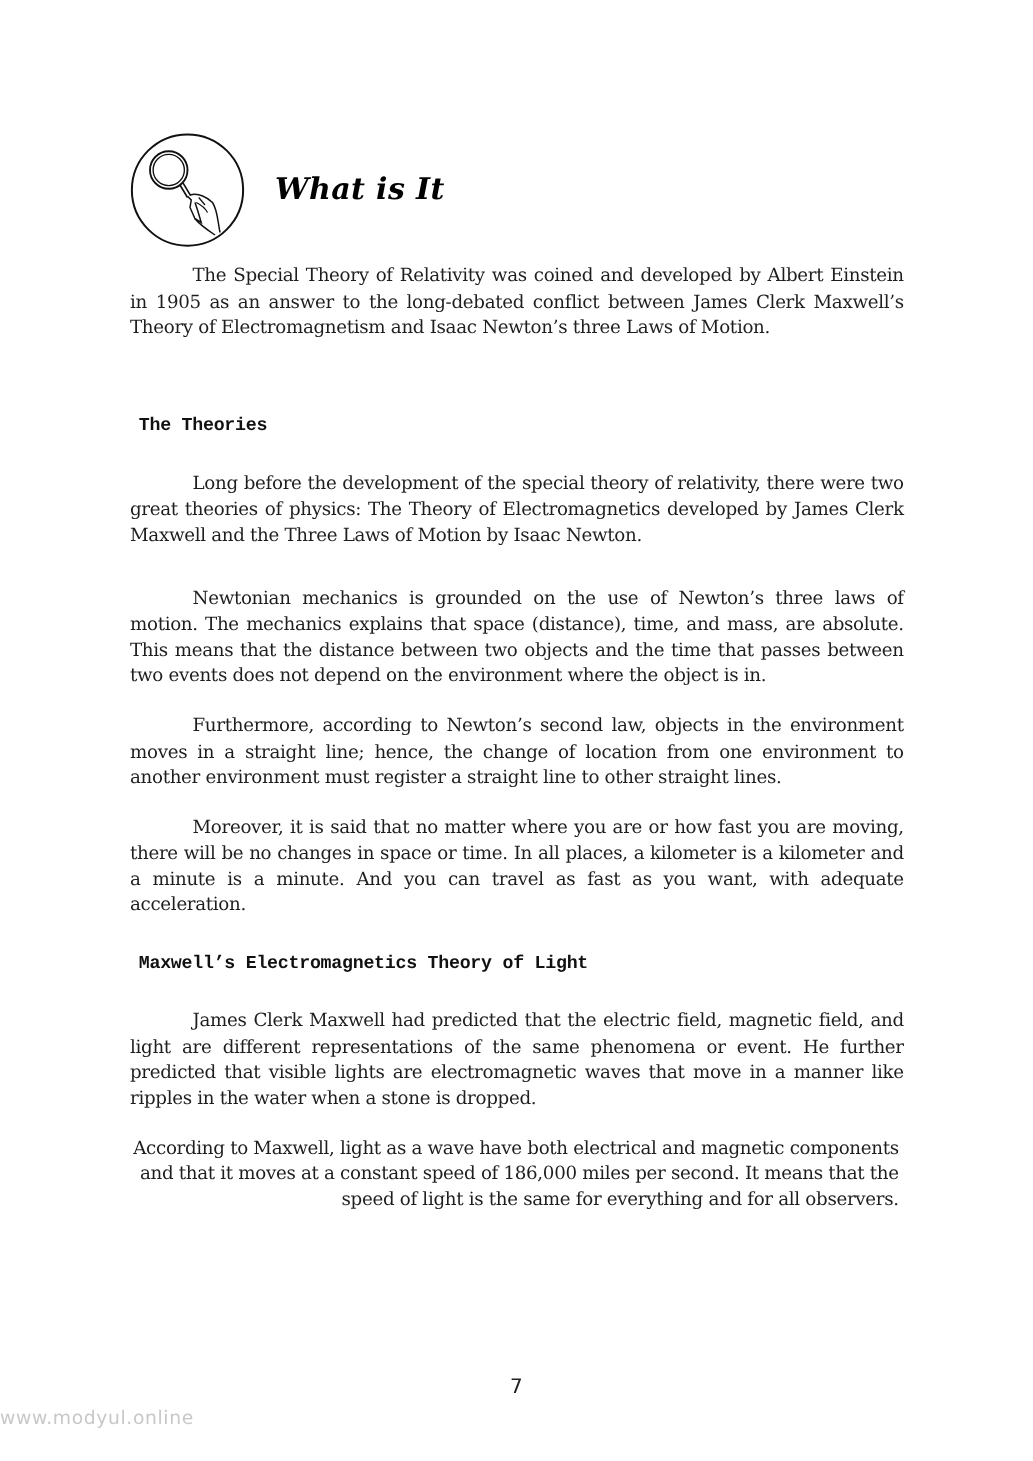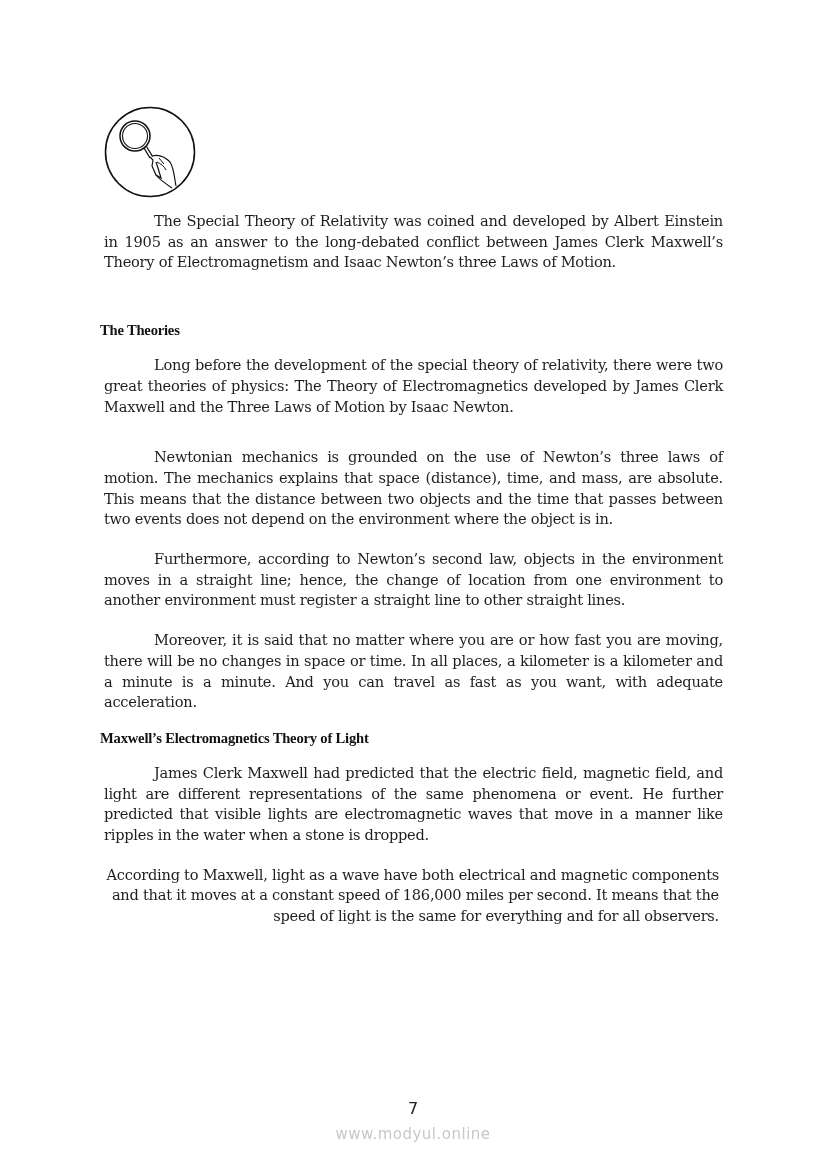--- a/index.html
+++ b/index.html
@@ -18,29 +18,29 @@
     }
     .content { position: absolute; left: 100px; top: 207px; width: 627px; }
     p {
       margin: 4px; font-size: 14.6px; line-height: 20.7px;
       text-align: justify; font-family: "DejaVu Serif", serif;
       letter-spacing: -0.25px; color: #1e1e1e;
     }
     p.indent { text-indent: 50px; }
     p.left { text-align: right; }
     h3 {
-      margin: 0; font-family: Liberation Serif, serif; font-weight: bold;
+      margin: 11px; font-family: Liberation Mono, monospace; font-weight: bold;
       font-size: 14.6px; line-height: 20px; color: #111; letter-spacing: -0.2px;
     }
     .footer-num {
       position: absolute; left: 0; width: 826px; top: 1099px; text-align: center;
       font-family: "DejaVu Sans", sans-serif; font-size: 16px; color: #222;
     }
     .footer-url {
-      position: absolute; left: 0; width: 826px; top: 1125px; text-align: center;
+      position: absolute; left: 0; width: 826px; top: 1125px; 
       font-family: "DejaVu Sans", sans-serif; font-size: 15px; color: #c8c8c8;
       letter-spacing: 0.5px;
     }
   </style>
 </head>
 <body>
 
 <div class="page">
 
   <div class="header">
@@ -49,20 +49,21 @@
         <circle cx="46" cy="46" r="44.5" fill="none" stroke="#111" stroke-width="1.6"></circle>
         <circle cx="31" cy="30" r="15" fill="none" stroke="#111" stroke-width="1.5"></circle>
         <circle cx="31" cy="30" r="12.5" fill="none" stroke="#111" stroke-width="1.1"></circle>
         <path d="M40 42 L46 52 M42.5 40.5 L48.5 50.5" stroke="#111" stroke-width="1.3" fill="none"></path>
         <path d="M46 51 L49 54 L48 60 L52 69 L57 72 L54 62 L52 56" fill="none" stroke="#111" stroke-width="1.2"></path>
         <path d="M48 50 C55 48 62 52 66 56 C70 62 70 70 72 80" fill="none" stroke="#111" stroke-width="1.2"></path>
         <path d="M53 56 C57 58 60 60 62 64 M55 52 L60 58" fill="none" stroke="#111" stroke-width="1"></path>
         <path d="M52 69 C56 74 62 78 68 82" fill="none" stroke="#111" stroke-width="1.2"></path>
       </svg>
     </div>
+    <div class="title">What is It</div>
   </div>
 
   <div class="content">
     <p class="indent">The Special Theory of Relativity was coined and developed by Albert Einstein in 1905 as an answer to the long-debated conflict between James Clerk Maxwell’s Theory of Electromagnetism and Isaac Newton’s three Laws of Motion.</p>
 
     <div style="height: 43px;"></div>
     <h3>The Theories</h3>
     <div style="height: 11px;"></div>
     <p class="indent">Long before the development of the special theory of relativity, there were two great theories of physics: The Theory of Electromagnetics developed by James Clerk Maxwell and the Three Laws of Motion by Isaac Newton.</p>
 

